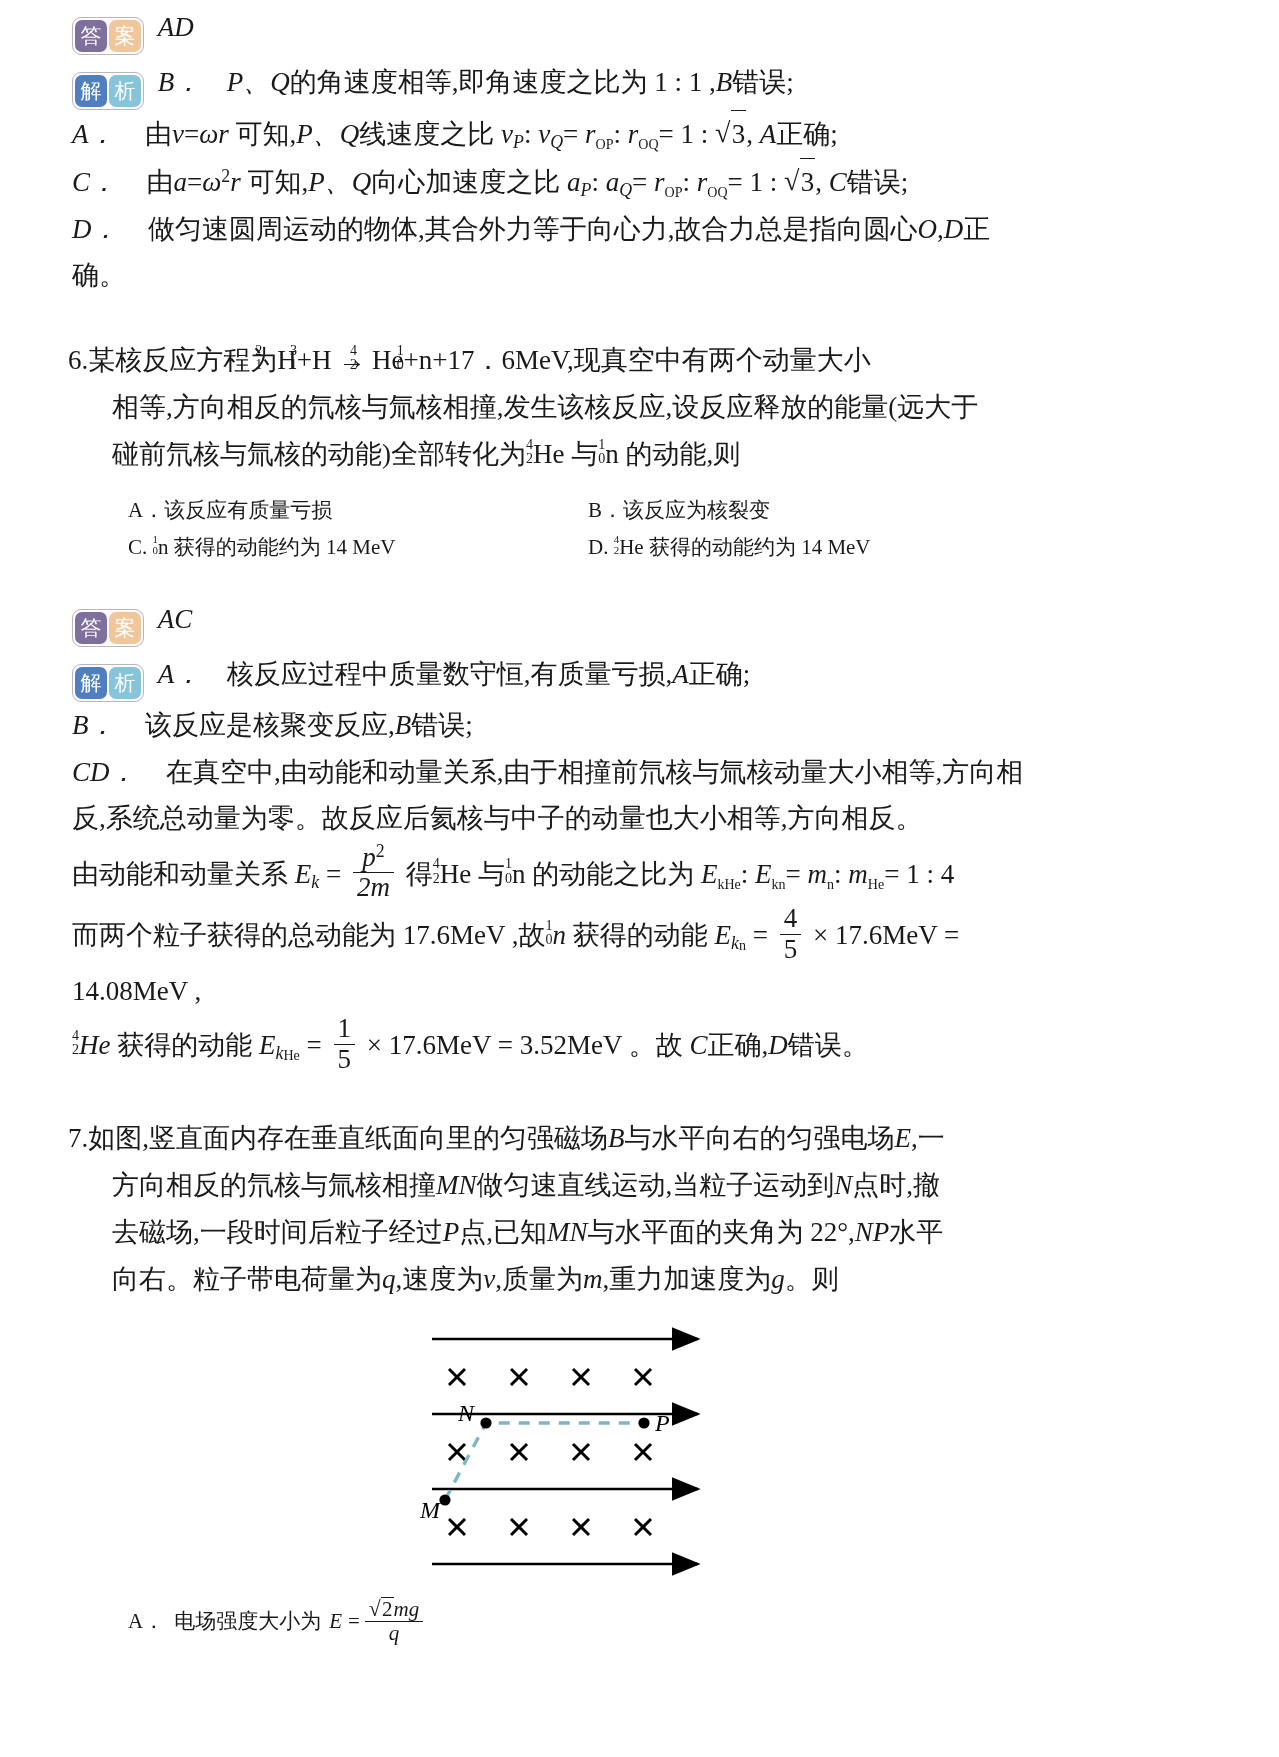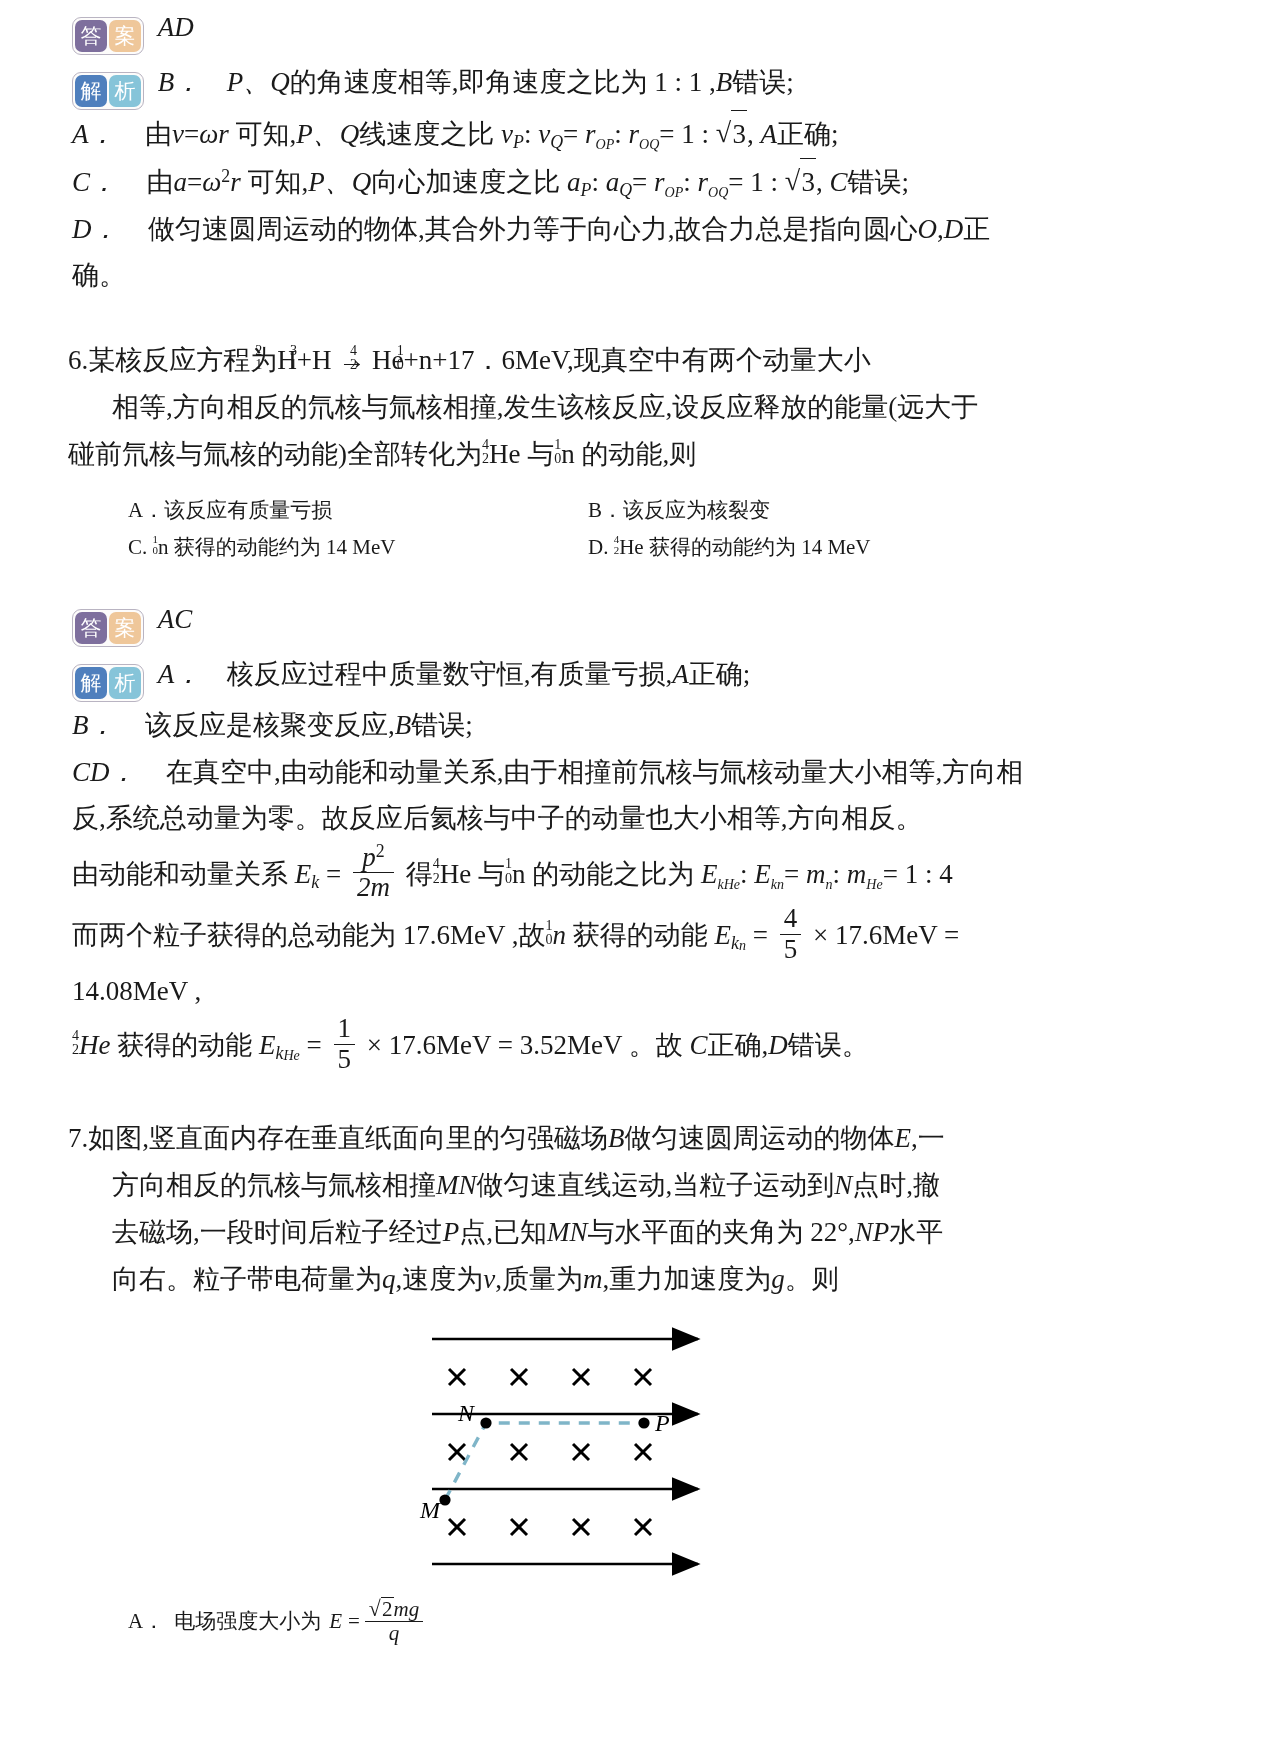--- a/index.html
+++ b/index.html
@@ -82,21 +82,21 @@
     font-size:0.52em;
     line-height:1.02;
     text-align:left;
     margin-right:0px;
     position:relative;
     top:-0.03em;
   }
   .nuc i{display:block;font-style:normal;}
   .sub{font-size:0.66em;vertical-align:-0.3em;font-style:italic;}
   .sup{font-size:0.66em;vertical-align:0.5em;}
-  .sub2{font-size:0.52em;vertical-align:-0.45em;font-style:italic;}
+  .sub2{font-size:0.52em;vertical-align:-0.45em;}
 
   .frac{
     display:inline-block;
     vertical-align:-0.52em;
     text-align:center;
     margin:0 5px;
     line-height:1.1;
   }
   .frac .num{display:block;padding:0 4px;border-bottom:1.6px solid #1a1a1a;}
   .frac .den{display:block;padding:0 4px;}
@@ -180,21 +180,21 @@
   </div>
 
   <div class="spacer-lg"></div>
 
   <div class="qblock">
     <span>6.</span><span>某核反应方程为</span><span class="nuc"><i>2</i><i>1</i></span><span>H</span><span>+</span><span class="nuc"><i>3</i><i>1</i></span><span>H</span> <span>→</span> <span class="nuc"><i>4</i><i>2</i></span><span>He</span><span>+</span><span class="nuc"><i>1</i><i>0</i></span><span>n</span><span>+17．6MeV</span><span>,现真空中有两个动量大小</span>
   </div>
   <div class="qblock" style="text-indent:0;padding-left:112px">
     <span>相等,方向相反的氘核与氚核相撞,发生该核反应,设反应释放的能量(远大于</span>
   </div>
-  <div class="qblock" style="text-indent:0;padding-left:68px">
+  <div class="qblock" style="text-indent:0;padding-left:112px">
     <span>碰前氘核与氚核的动能)全部转化为</span><span class="nuc"><i>4</i><i>2</i></span><span>He</span> <span>与</span><span class="nuc"><i>1</i><i>0</i></span><span>n</span> <span>的动能,则</span>
   </div>
 
   <div class="spacer-sm"></div>
 
   <div class="opts">
     <div class="row">
       <span><span>A．</span><span>该反应有质量亏损</span></span>
       <span><span>B．</span><span>该反应为核裂变</span></span>
     </div>
@@ -262,21 +262,21 @@
     <span class="ital">E</span><span class="sub">k</span><span class="sub2">He</span>
     <span>=</span>
     <span class="frac"><span class="num">1</span><span class="den">5</span></span>
     <span>× 17.6MeV = 3.52MeV 。故</span>
     <span class="ital">C</span><span>正确,</span><span class="ital">D</span><span>错误。</span>
   </div>
 
   <div class="spacer-lg"></div>
 
   <div class="qblock">
-    <span>7.</span><span>如图,竖直面内存在垂直纸面向里的匀强磁场</span><span class="ital">B</span><span>做匀速圆周运动的物体</span><span class="ital">E</span><span>,一</span>
+    <span>7.</span><span>如图,竖直面内存在垂直纸面向里的匀强磁场</span><span class="ital">B</span><span>与水平向右的匀强电场</span><span class="ital">E</span><span>,一</span>
   </div>
   <div class="qblock" style="text-indent:0;padding-left:112px">
     <span>方向相反的氘核与氚核相撞</span><span class="ital">MN</span><span>做匀速直线运动,当粒子运动到</span><span class="ital">N</span><span>点时,撤</span>
   </div>
   <div class="qblock" style="text-indent:0;padding-left:112px">
     <span>去磁场,一段时间后粒子经过</span><span class="ital">P</span><span>点,已知</span><span class="ital">MN</span><span>与水平面的夹角为 22°,</span><span class="ital">NP</span><span>水平</span>
   </div>
   <div class="qblock" style="text-indent:0;padding-left:112px">
     <span>向右。粒子带电荷量为</span><span class="ital">q</span><span>,速度为</span><span class="ital">v</span><span>,质量为</span><span class="ital">m</span><span>,重力加速度为</span><span class="ital">g</span><span>。则</span>
   </div>

